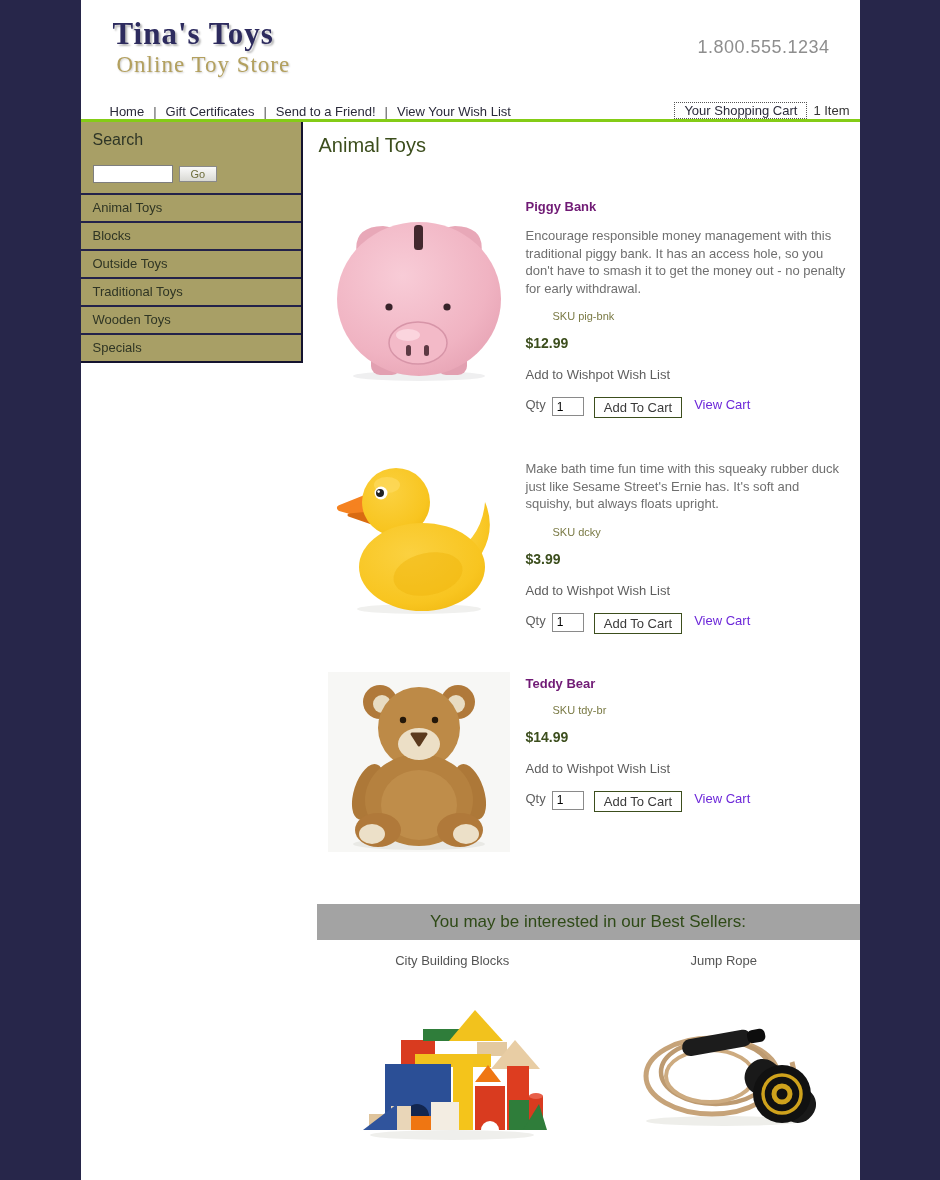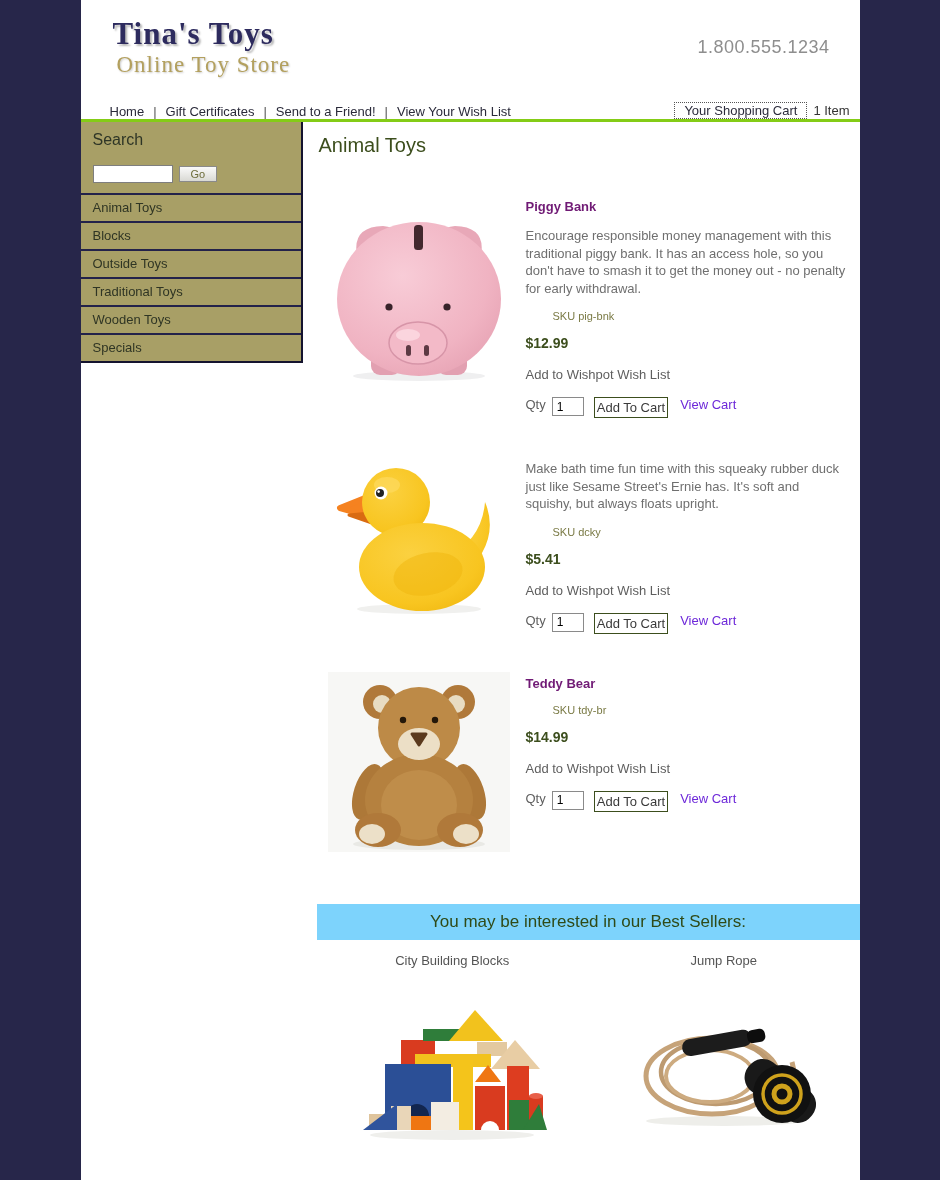--- a/index.html
+++ b/index.html
@@ -114,28 +114,28 @@
     text-decoration: none; margin-bottom: 15px;
   }
   .qty-row { display: flex; font-size: 13px; color: #5e5e5e; }
   .qty-input {
     width: 32px; height: 19px; margin: 0 10px 0 6px;
     border: 1px solid #8a8a8a; font-size: 12px; padding: 1px 4px;
   }
   .add-cart-button {
     background: #ffffff; border: 1px solid #3c4e1d;
     color: #3a3a3a; font-size: 13px;
-    padding: 2px 2px; cursor: pointer;
+    padding: 2px 9px; cursor: pointer;
   }
   .view-cart-link { color: #6d28d9; font-size: 13px; text-decoration: none; margin-left: 12px; }
 
   
   .bs-banner {
     margin-top: 52px;
-    background: #7dd3fc;
+    background: #a3a3a3;
     color: #2f4a17; font-size: 17px;
     text-align: center; padding: 8px 0;
   }
   .bs-grid { display: flex; }
   .bs-item { width: 50%; text-align: center; }
   .bs-name { color: #555; font-size: 13px; margin-top: 13px; }
   .bs-figure {
     height: 196px; display: flex; align-items: center; justify-content: center;
     margin-top: 6px; cursor: pointer;
   }
@@ -251,21 +251,21 @@
             <ellipse cx="94" cy="118" rx="35" ry="21" fill="#f0b60e" opacity="0.5" transform="rotate(-12 94 118)"></ellipse>
             <ellipse cx="53" cy="29" rx="13" ry="8" fill="#fdda60" opacity="0.7"></ellipse>
             <circle cx="47" cy="37" r="6.5" fill="#ffffff"></circle>
             <circle cx="46" cy="37" r="4" fill="#222222"></circle>
             <circle cx="44.6" cy="35.6" r="1.3" fill="#ffffff"></circle>
           </svg>
         </div>
         <div class="product-info">
           <div class="product-desc">Make bath time fun time with this squeaky rubber duck just like Sesame Street's Ernie has. It's soft and squishy, but always floats upright.</div>
           <div class="product-sku">SKU dcky</div>
-          <div class="product-price">$5.41</div>
+          <div class="product-price">$3.99</div>
           <a href="#" class="wishlist-link">Add to Wishpot Wish List</a>
           <div class="qty-row">
             <span>Qty</span>
             <input type="text" class="qty-input" value="1" style="">
             <button class="add-cart-button">Add To Cart</button>
             <a href="#" class="view-cart-link">View Cart</a>
           </div>
         </div>
       </div>
 

